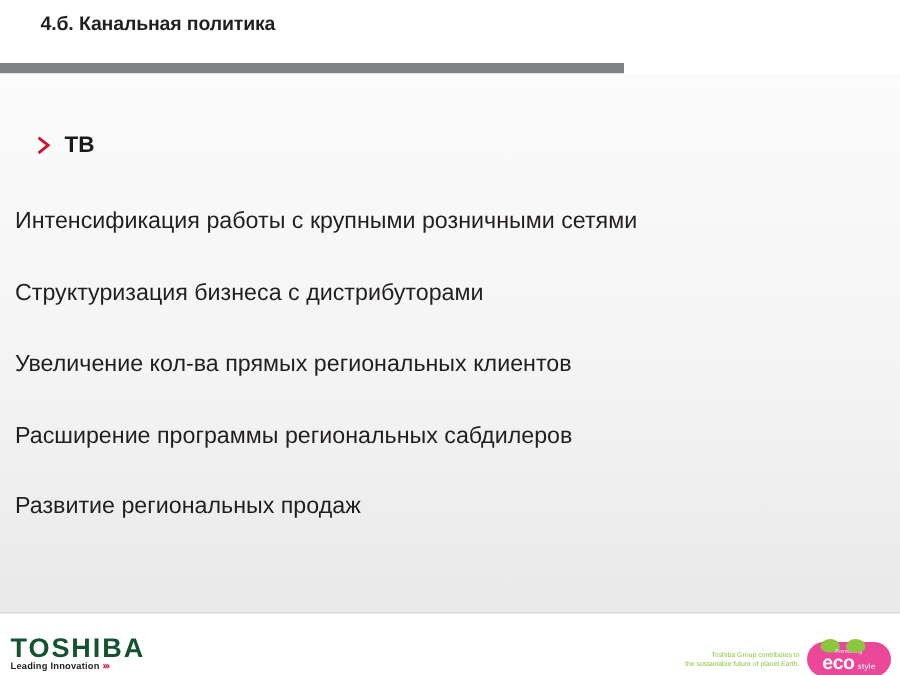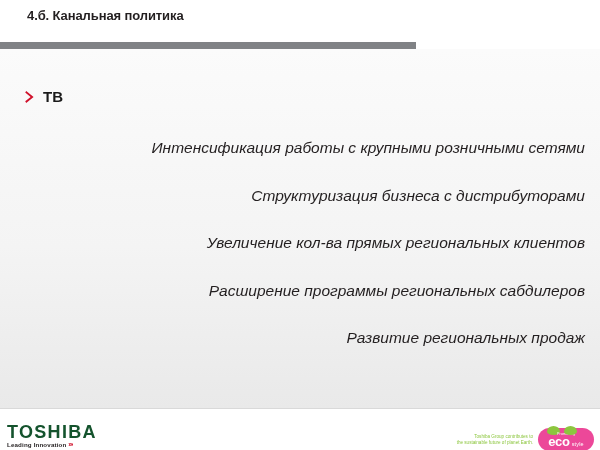--- a/index.html
+++ b/index.html
@@ -50,21 +50,20 @@
   }
 
   
   .content-area {
     position: absolute;
     left: 0;
     top: 49px;
     width: 600px;
     height: 359px;
     background: linear-gradient(to bottom, #fbfbfb 0%, #f4f4f4 55%, #e9e9e9 100%);
-    text-align: right;
   }
 
   .bullet-head {
     position: absolute;
     left: 25px;
     top: 39px;
     display: flex;
     align-items: center;
     gap: 7px;
   }
@@ -76,24 +75,23 @@
   }
   .bullet-head-label {
     font-size: 15px;
     font-weight: bold;
     color: #1a1a1a;
     white-space: nowrap;
   }
 
   .lines {
     position: absolute;
-    left: 25px;
+    left: 10px;
     top: 88px;
     width: 560px;
-    font-style: italic;
   }
   .line {
     font-size: 15.5px;
     color: #231f20;
     height: 47.5px;
     line-height: 22px;
     white-space: nowrap;
   }
 
   

